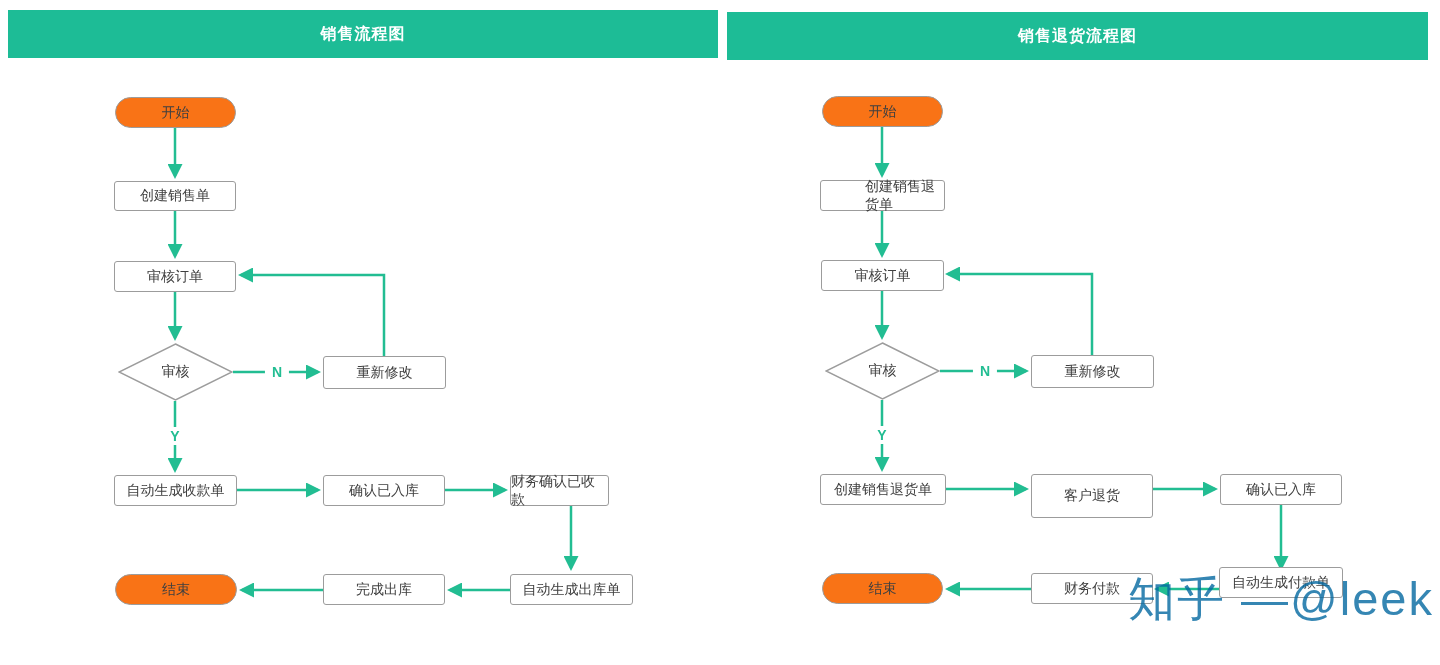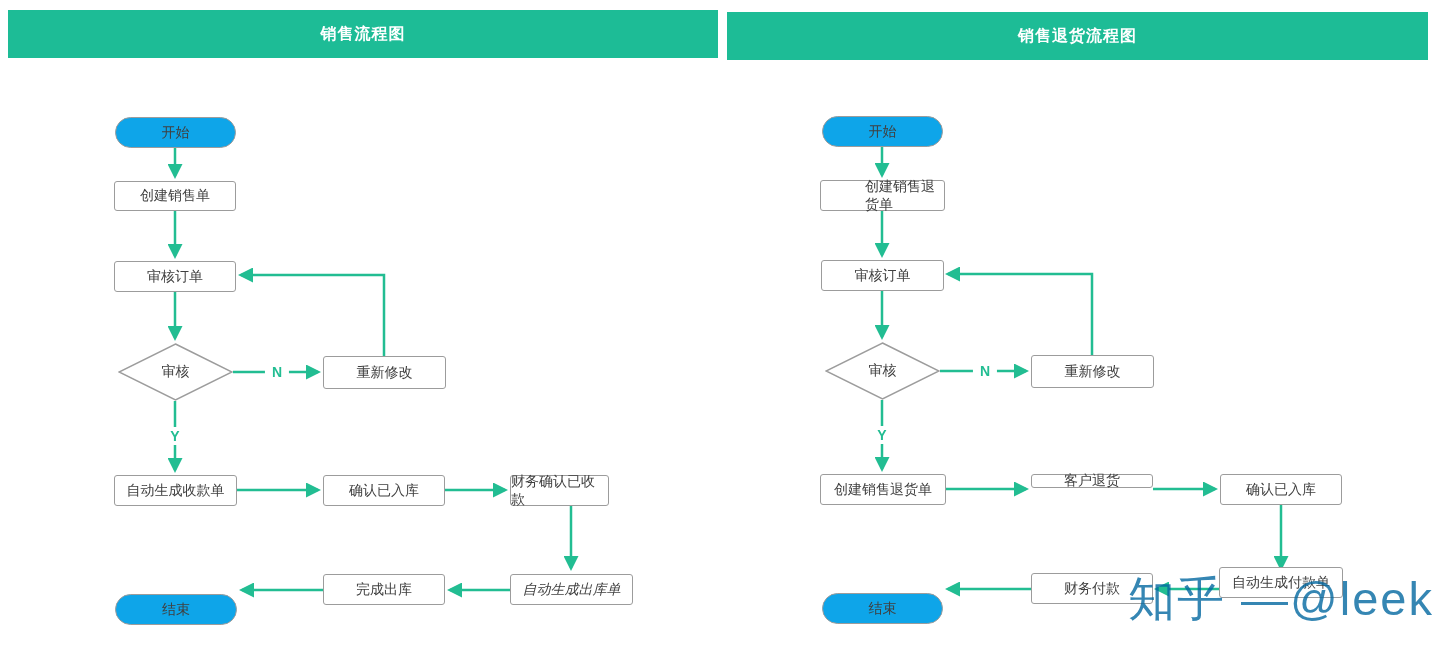--- a/index.html
+++ b/index.html
@@ -40,24 +40,23 @@
     box-sizing: border-box;
     font-size: 14px;
     color: #404040;
   }
   .rect {
     background: #ffffff;
     border: 1.5px solid #9c9c9c;
     border-radius: 3px;
   }
   .stadium {
-    background: #0ea5e9;
+    background: #f97316;
     border: 1.5px solid #9c9c9c;
     border-radius: 16px;
-    margin-top: 20px;
   }
   .diamond { background: transparent; }
   .diamond svg {
     position: absolute;
     left: 0; top: 0;
     width: 100%; height: 100%;
   }
   .diamond .dlabel { position: relative; z-index: 1; }
   .branch-label {
     position: absolute;
@@ -148,21 +147,21 @@
   </div>
   <div class="node rect" style="left:114px; top:475px; width:123px; height:31px;">
     <span>自动生成收款单</span>
   </div>
   <div class="node rect" style="left:323px; top:475px; width:122px; height:31px;">
     <span>确认已入库</span>
   </div>
   <div class="node rect" style="left:510px; top:475px; width:99px; height:31px;">
     <span>财务确认已收款</span>
   </div>
-  <div class="node rect" style="left:510px; top:574px; width:123px; height:31px;font-style:italic;">
+  <div class="node rect" style="left:510px; top:574px; width:123px; height:31px;">
     <span>自动生成出库单</span>
   </div>
   <div class="node rect" style="left:323px; top:574px; width:122px; height:31px;">
     <span>完成出库</span>
   </div>
   <div class="node stadium" style="left:115px; top:574px; width:122px; height:31px;">
     <span>结束</span>
   </div>
   <span class="branch-label" style="left:277px; top:372px;">N</span>
   <span class="branch-label" style="left:175px; top:436px;">Y</span>
@@ -181,21 +180,21 @@
       <polygon points="57.5,1 114,29 57.5,57 1,29" fill="#ffffff" stroke="#9c9c9c" stroke-width="1.5"></polygon>
     </svg>
     <span class="dlabel">审核</span>
   </div>
   <div class="node rect" style="left:1031px; top:355px; width:123px; height:33px;">
     <span>重新修改</span>
   </div>
   <div class="node rect" style="left:820px; top:474px; width:126px; height:31px;">
     <span>创建销售退货单</span>
   </div>
-  <div class="node rect" style="left:1031px; top:474px; width:122px; height:14px;">
+  <div class="node rect" style="left:1031px; top:474px; width:122px; height:44px;">
     <span>客户退货</span>
   </div>
   <div class="node rect" style="left:1220px; top:474px; width:122px; height:31px;">
     <span>确认已入库</span>
   </div>
   <div class="node rect" style="left:1219px; top:567px; width:124px; height:31px;">
     <span>自动生成付款单</span>
   </div>
   <div class="node rect" style="left:1031px; top:573px; width:122px; height:31px;">
     <span>财务付款</span>

